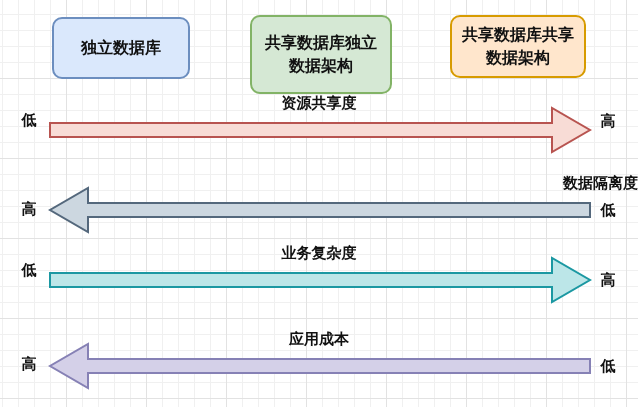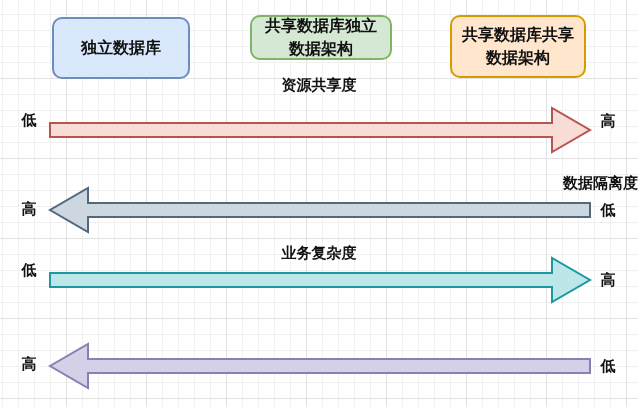--- a/index.html
+++ b/index.html
@@ -30,42 +30,42 @@
     align-items: center;
     justify-content: center;
     text-align: center;
     font-weight: bold;
     font-size: 16px;
     color: #111111;
     line-height: 1.4;
   }
   .node .node-label { display: block; }
   .node-1 { left: 52px;  top: 17px; width: 138px; height: 62px; }
-  .node-2 { left: 250px; top: 15px; width: 142px; height: 45px; }
+  .node-2 { left: 250px; top: 15px; width: 142px; height: 79px; }
   .node-3 { left: 450px; top: 15px; width: 136px; height: 63px; }
   .node-2 .node-label, .node-3 .node-label { width: 118px; }
   .arrow-title {
     position: absolute;
     left: 0;
     width: 100%;
     text-align: center;
     font-weight: bold;
     font-size: 15px;
     color: #111111;
   }
   .end-label {
     position: absolute;
     width: 28px;
     text-align: center;
     font-weight: bold;
     font-size: 15px;
     color: #111111;
   }
   .arrow-svg { position: absolute; left: 46px; width: 548px; height: 52px; }
-  .t1 { top: 76px; }  .t2 { top: 174px; text-align: right; } .t3 { top: 244px; } .t4 { top: 330px; }
+  .t1 { top: 94px; }  .t2 { top: 174px; text-align: right; } .t3 { top: 244px; } .t4 { top: 330px; }
   .a1 { top: 104px; } .a2 { top: 184px; } .a3 { top: 254px; } .a4 { top: 340px; }
   .l1 { left: 15px; top: 111px; } .r1 { left: 594px; top: 112px; }
   .l2 { left: 15px; top: 200px; } .r2 { left: 594px; top: 201px; }
   .l3 { left: 15px; top: 261px; } .r3 { left: 594px; top: 271px; }
   .l4 { left: 15px; top: 355px; } .r4 { left: 594px; top: 357px; }
 </style>
 </head>
 <body>
 
 <div class="canvas" style="--grid-minor: #f0f0f0; --grid-major: #e2e2e2; background-color: rgb(255, 255, 255);">
@@ -94,19 +94,20 @@
   </svg>
   <span class="end-label r2">低</span>
 
   <div class="arrow-title t3">业务复杂度</div>
   <span class="end-label l3">低</span>
   <svg class="arrow-svg a3" viewBox="0 0 548 52">
     <polygon points="4,19 506,19 506,4 544,26 506,48 506,33 4,33" stroke-width="2" stroke-linejoin="miter" fill="#bce6e8" stroke="#1b98a2"></polygon>
   </svg>
   <span class="end-label r3">高</span>
 
+  <div class="arrow-title t4">应用成本</div>
   <span class="end-label l4">高</span>
   <svg class="arrow-svg a4" viewBox="0 0 548 52">
     <polygon points="544,19 42,19 42,4 4,26 42,48 42,33 544,33" stroke-width="2" stroke-linejoin="miter" fill="#d4d0e8" stroke="#8681b5"></polygon>
   </svg>
   <span class="end-label r4">低</span>
 
 </div>
 
 </body></html>

